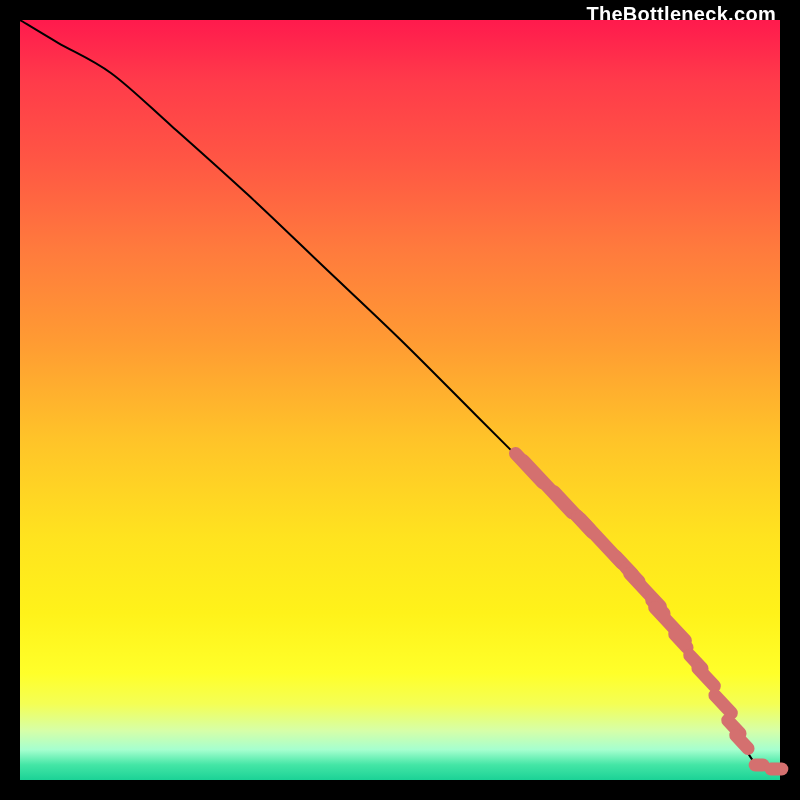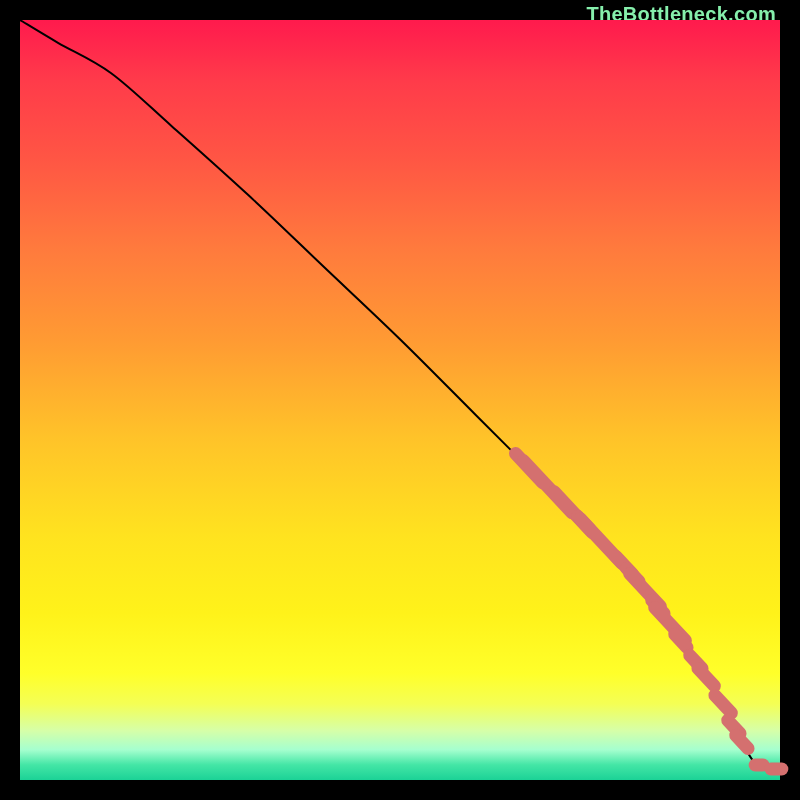--- a/index.html
+++ b/index.html
@@ -42,21 +42,21 @@
       #44e6a6 98%,
       #1bd296 100%
     );
   }
   .watermark {
     position: absolute;
     right: 4px;
     top: -17px;
     font-size: 20px;
     font-weight: 600;
-    color: #86efac;
+    color: #ffffff;
     letter-spacing: 0.3px;
   }
   svg.curve {
     position: absolute;
     left: 0;
     top: 0;
     width: 760px;
     height: 760px;
     overflow: visible;
   }

